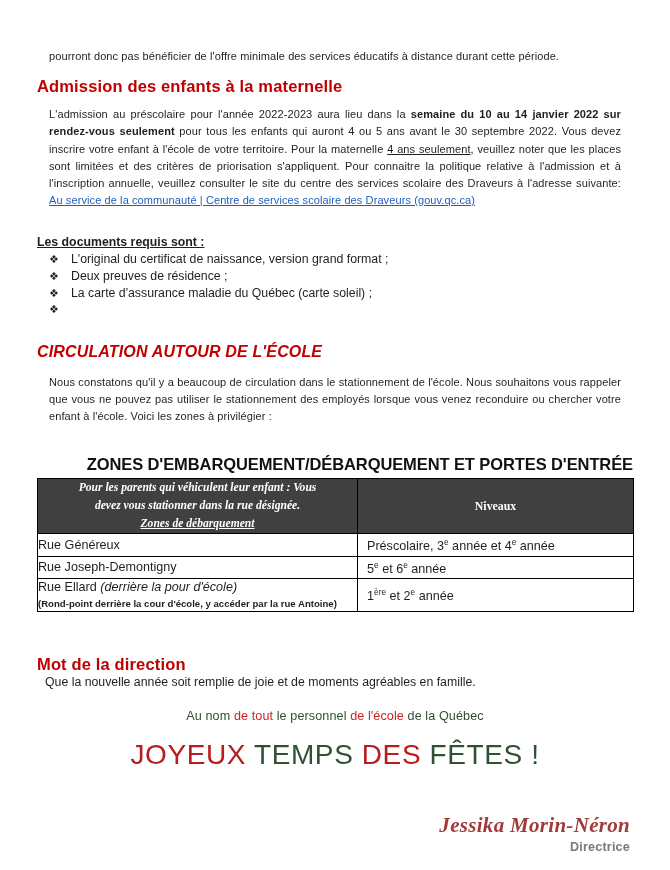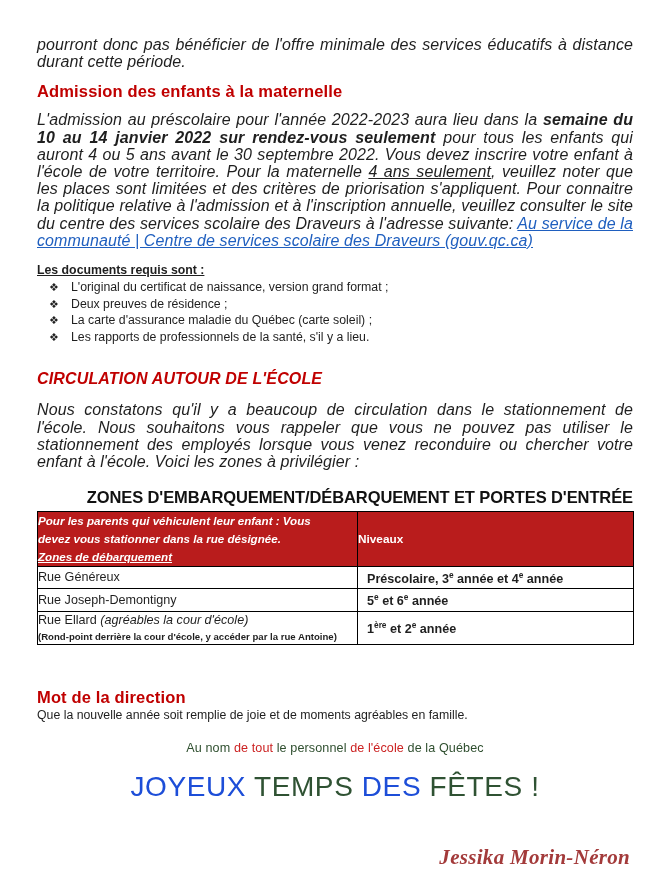--- a/index.html
+++ b/index.html
@@ -19,27 +19,26 @@
   .page {
     position: relative;
     width: 670px;
     height: 870px;
     box-sizing: border-box;
     padding: 36px 37px 0 37px;
   }
 
   
   .body-para {
-    font-size: 16px;
+    font-size: 11px;
     line-height: 17.2px;
     text-align: justify;
     color: #1f1f1f;
-    margin: 0;
+    margin: 12px;
     letter-spacing: 0.1px;
-    font-style: italic;
   }
 
   .para-gap-sm { margin-top: 10px; }
 
   
   .heading-red {
     color: #C00000;
     font-weight: bold;
     margin: 0;
     letter-spacing: 0.15px;
@@ -116,46 +115,47 @@
   }
   table.zones td {
     border: 1.2px solid #000000;
     vertical-align: middle;
     padding: 0;
   }
   table.zones .col-left { width: 320px; }
   table.zones .col-right { width: 276px; }
 
   td.head-cell {
-    background: #b91c1c;
+    background: #404040;
     color: #ffffff;
+    text-align: center;
     font-weight: bold;
     font-style: italic;
     font-size: 11.6px;
     line-height: 18px;
     padding: 8px 10px 10px 10px;
     border-color: #CC0000;
+    font-family: Liberation Serif, serif;
   }
   td.head-cell.head-right {
     font-style: normal;
     font-size: 11.8px;
   }
   td.head-cell .head-underline {
     text-decoration: underline;
   }
 
   td.body-cell {
     font-size: 12.6px;
     line-height: 17px;
     padding: 5px 0 5px 7px;
     color: #1f1f1f;
   }
   td.body-cell.right-col {
     padding-left: 9px;
-    font-weight: bold;
   }
   td.body-cell .sub-note {
     display: block;
     font-size: 9.6px;
     font-weight: bold;
     line-height: 14px;
     padding-top: 1px;
     color: #1f1f1f;
   }
   sup { font-size: 0.66em; }
@@ -178,21 +178,21 @@
   }
   .c-green { color: #2F4F2F; }
   .c-red { color: #CC2222; }
 
   .joyeux {
     text-align: center;
     font-size: 28px;
     padding-top: 16px;
     letter-spacing: 0.6px;
   }
-  .joyeux .c-red { color: #1d4ed8; }
+  .joyeux .c-red { color: #b91c1c; }
   .joyeux .c-green { color: #2F5233; }
 
   .signoff {
     text-align: right;
     padding-top: 42px;
     padding-right: 3px;
   }
   .signoff .name {
     font-family: "Liberation Serif", serif;
     font-style: italic;
@@ -231,21 +231,20 @@
     <li>
         <span class="bullet-glyph">❖</span>
         <span>Deux preuves de résidence ;</span>
       </li>
     <li>
         <span class="bullet-glyph">❖</span>
         <span>La carte d'assurance maladie du Québec (carte soleil) ;</span>
       </li>
     <li>
         <span class="bullet-glyph">❖</span>
-        <span>Les rapports de professionnels de la santé, s'il y a lieu.</span>
       </li>
   </ul>
 
   <h2 class="heading-red heading-circulation">CIRCULATION AUTOUR DE L'ÉCOLE</h2>
   <p class="body-para" style="margin-top:13px;">Nous constatons qu'il y a beaucoup de circulation dans le stationnement de l'école. Nous souhaitons vous rappeler que vous ne pouvez pas utiliser le stationnement des employés lorsque vous venez reconduire ou chercher votre enfant à l'école. Voici les zones à privilégier :</p>
 
   <p class="table-title">ZONES D'EMBARQUEMENT/DÉBARQUEMENT ET PORTES D'ENTRÉE</p>
 
   <table class="zones">
     <colgroup>
@@ -266,29 +265,29 @@
         <td class="body-cell"><span>Rue Généreux</span></td>
         <td class="body-cell right-col"><span>Préscolaire, 3</span><sup>e</sup><span> année et 4</span><sup>e</sup><span> année</span></td>
       </tr>
 
       <tr>
         <td class="body-cell"><span>Rue Joseph-Demontigny</span></td>
         <td class="body-cell right-col"><span>5</span><sup>e</sup><span> et 6</span><sup>e</sup><span> année</span></td>
       </tr>
 
       <tr>
-        <td class="body-cell"><span>Rue Ellard </span><span class="i">(agréables la cour d'école)</span><span class="sub-note">(Rond-point derrière la cour d'école, y accéder par la rue Antoine)</span></td>
+        <td class="body-cell"><span>Rue Ellard </span><span class="i">(derrière la pour d'école)</span><span class="sub-note">(Rond-point derrière la cour d'école, y accéder par la rue Antoine)</span></td>
         <td class="body-cell right-col"><span>1</span><sup>ère</sup><span> et 2</span><sup>e</sup><span> année</span></td>
       </tr>
     </tbody>
   </table>
 
   <div class="mot-block">
     <h2 class="heading-red heading-mot">Mot de la direction</h2>
-    <p class="mot-para" style="padding-top:0;">Que la nouvelle année soit remplie de joie et de moments agréables en famille.</p>
+    <p class="mot-para" style="padding-top:0;margin-left:8px;">Que la nouvelle année soit remplie de joie et de moments agréables en famille.</p>
   </div>
 
   <div class="signature-line"><span class="c-green">Au nom </span><span class="c-red">de tout </span><span class="c-green">le personnel </span><span class="c-red">de l'école </span><span class="c-green">de la Québec</span></div>
 
   <div class="joyeux"><span class="c-red">JOYEUX </span><span class="c-green">TEMPS </span><span class="c-red">DES </span><span class="c-green">FÊTES !</span></div>
 
   <div class="signoff">
     <span class="name">Jessika Morin-Néron</span>
     <span class="role">Directrice</span>
   </div>

